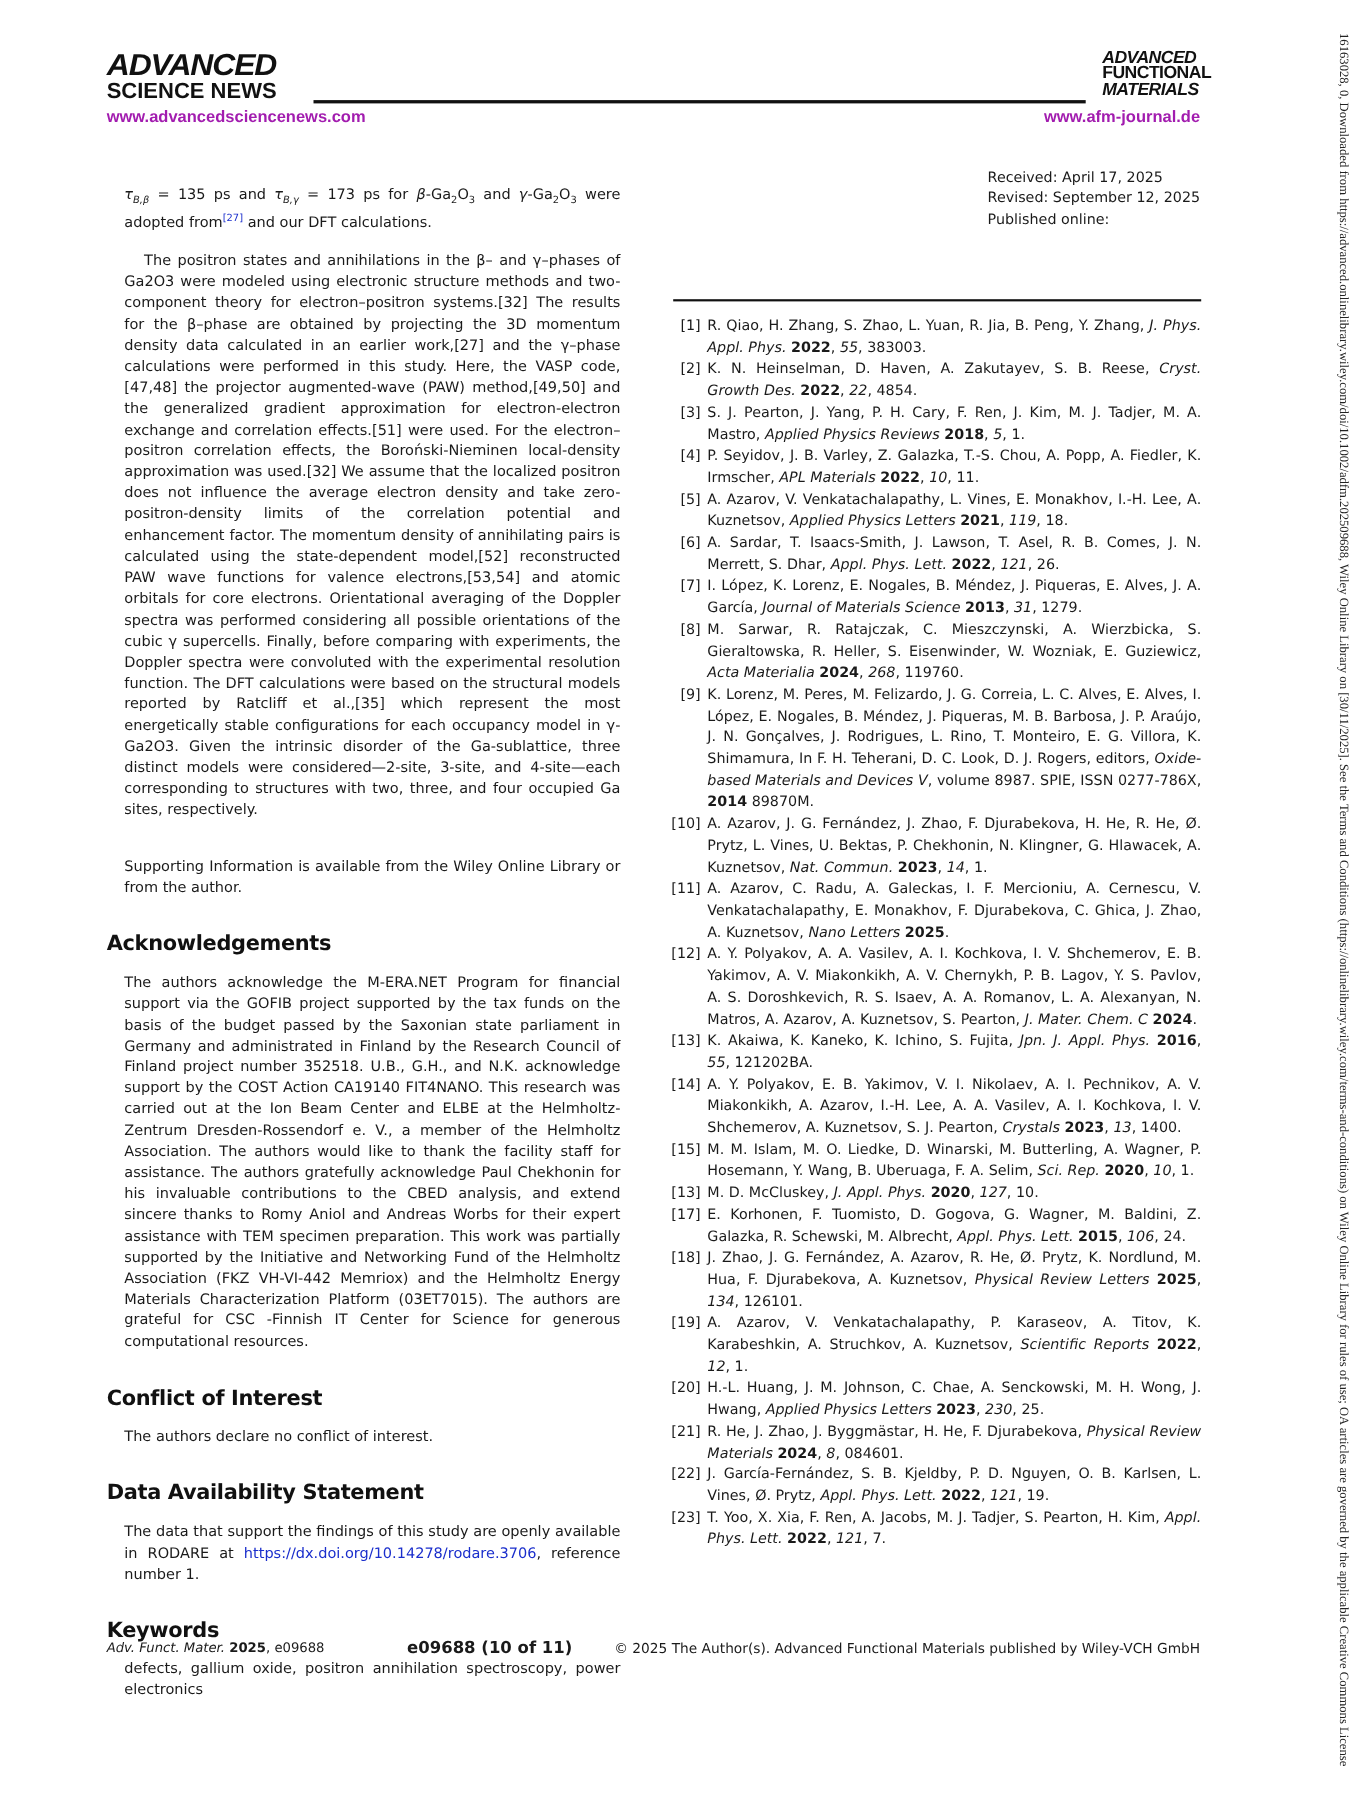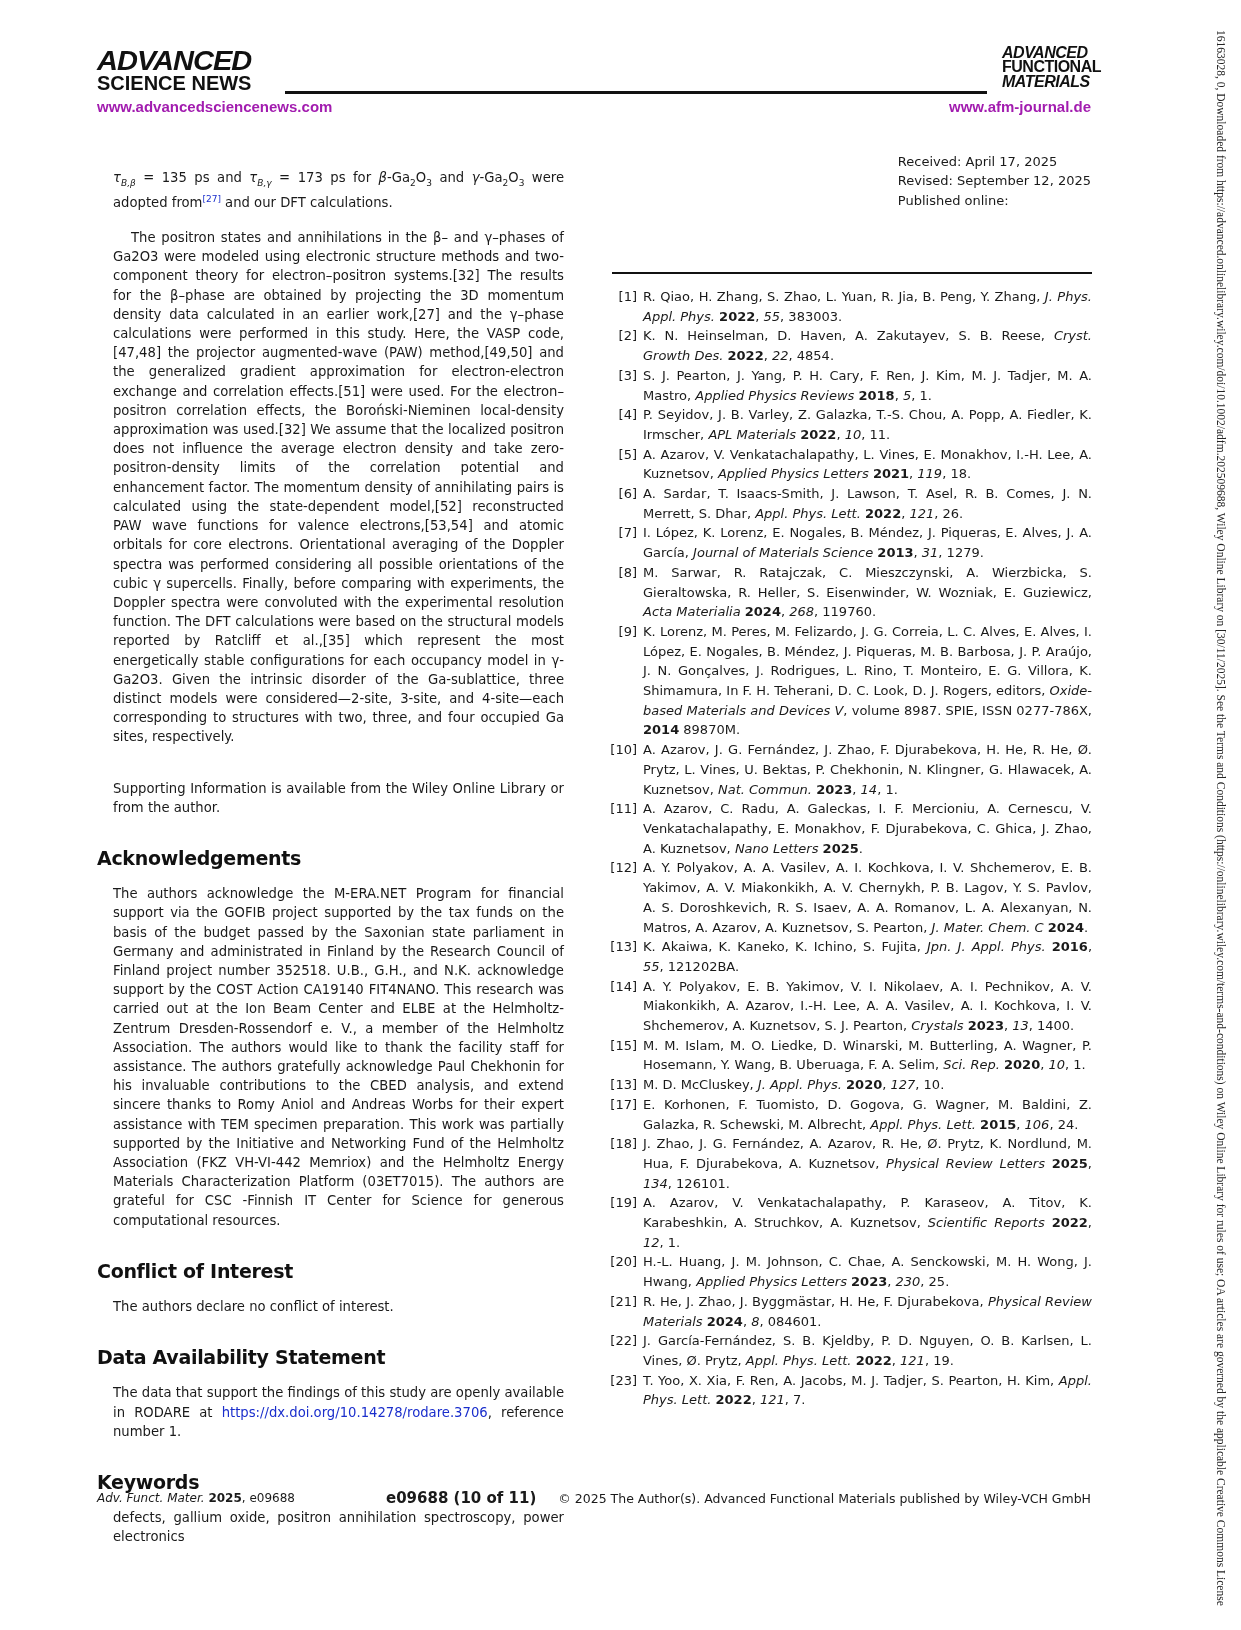--- a/index.html
+++ b/index.html
@@ -27,21 +27,21 @@
   .link { color: #1a2ecc; }
   .dates { right: 150px; top: 152px; text-align: left; font-size: 13px; line-height: 19.3px; }
   .refs-rule { left: 612px; top: 272px; width: 480px; height: 2px; background: #111; }
   .refs { left: 605px; top: 287px; width: 487px; font-size: 13px; line-height: 19.7px; }
   .ref-item { display: flex; text-align: justify; }
   .ref-num { width: 38px; flex: 0 0 38px; text-align: right; padding-right: 6px; box-sizing: border-box; }
   .ref-text { flex: 1; }
   .ref-text i { font-style: italic; }
   .footer { top: 1491px; font-size: 13px; }
   .footer-left { left: 97px; font-style: italic; font-size: 12px; }
-  .footer-center { left: 386px; font-size: 15px; font-weight: bold; top: 1489px; }
+  .footer-center { left: 370px; font-size: 15px; font-weight: bold; top: 1489px; }
   .footer-right { right: 150px; font-size: 12.5px; }
   .sidebar-note { left: 1205px; top: 0; width: 30px; height: 1630px; }
   .sidebar-note span { position: absolute; left: 0; top: 0; transform-origin: 0 0;
                        transform: translate(22px, 30px) rotate(90deg); white-space: nowrap;
                        font-family: "Liberation Serif", serif; font-size: 11.5px; color: #222; }
 </style>
 </head>
 <body>
 
 <div class="abs logo-left">

